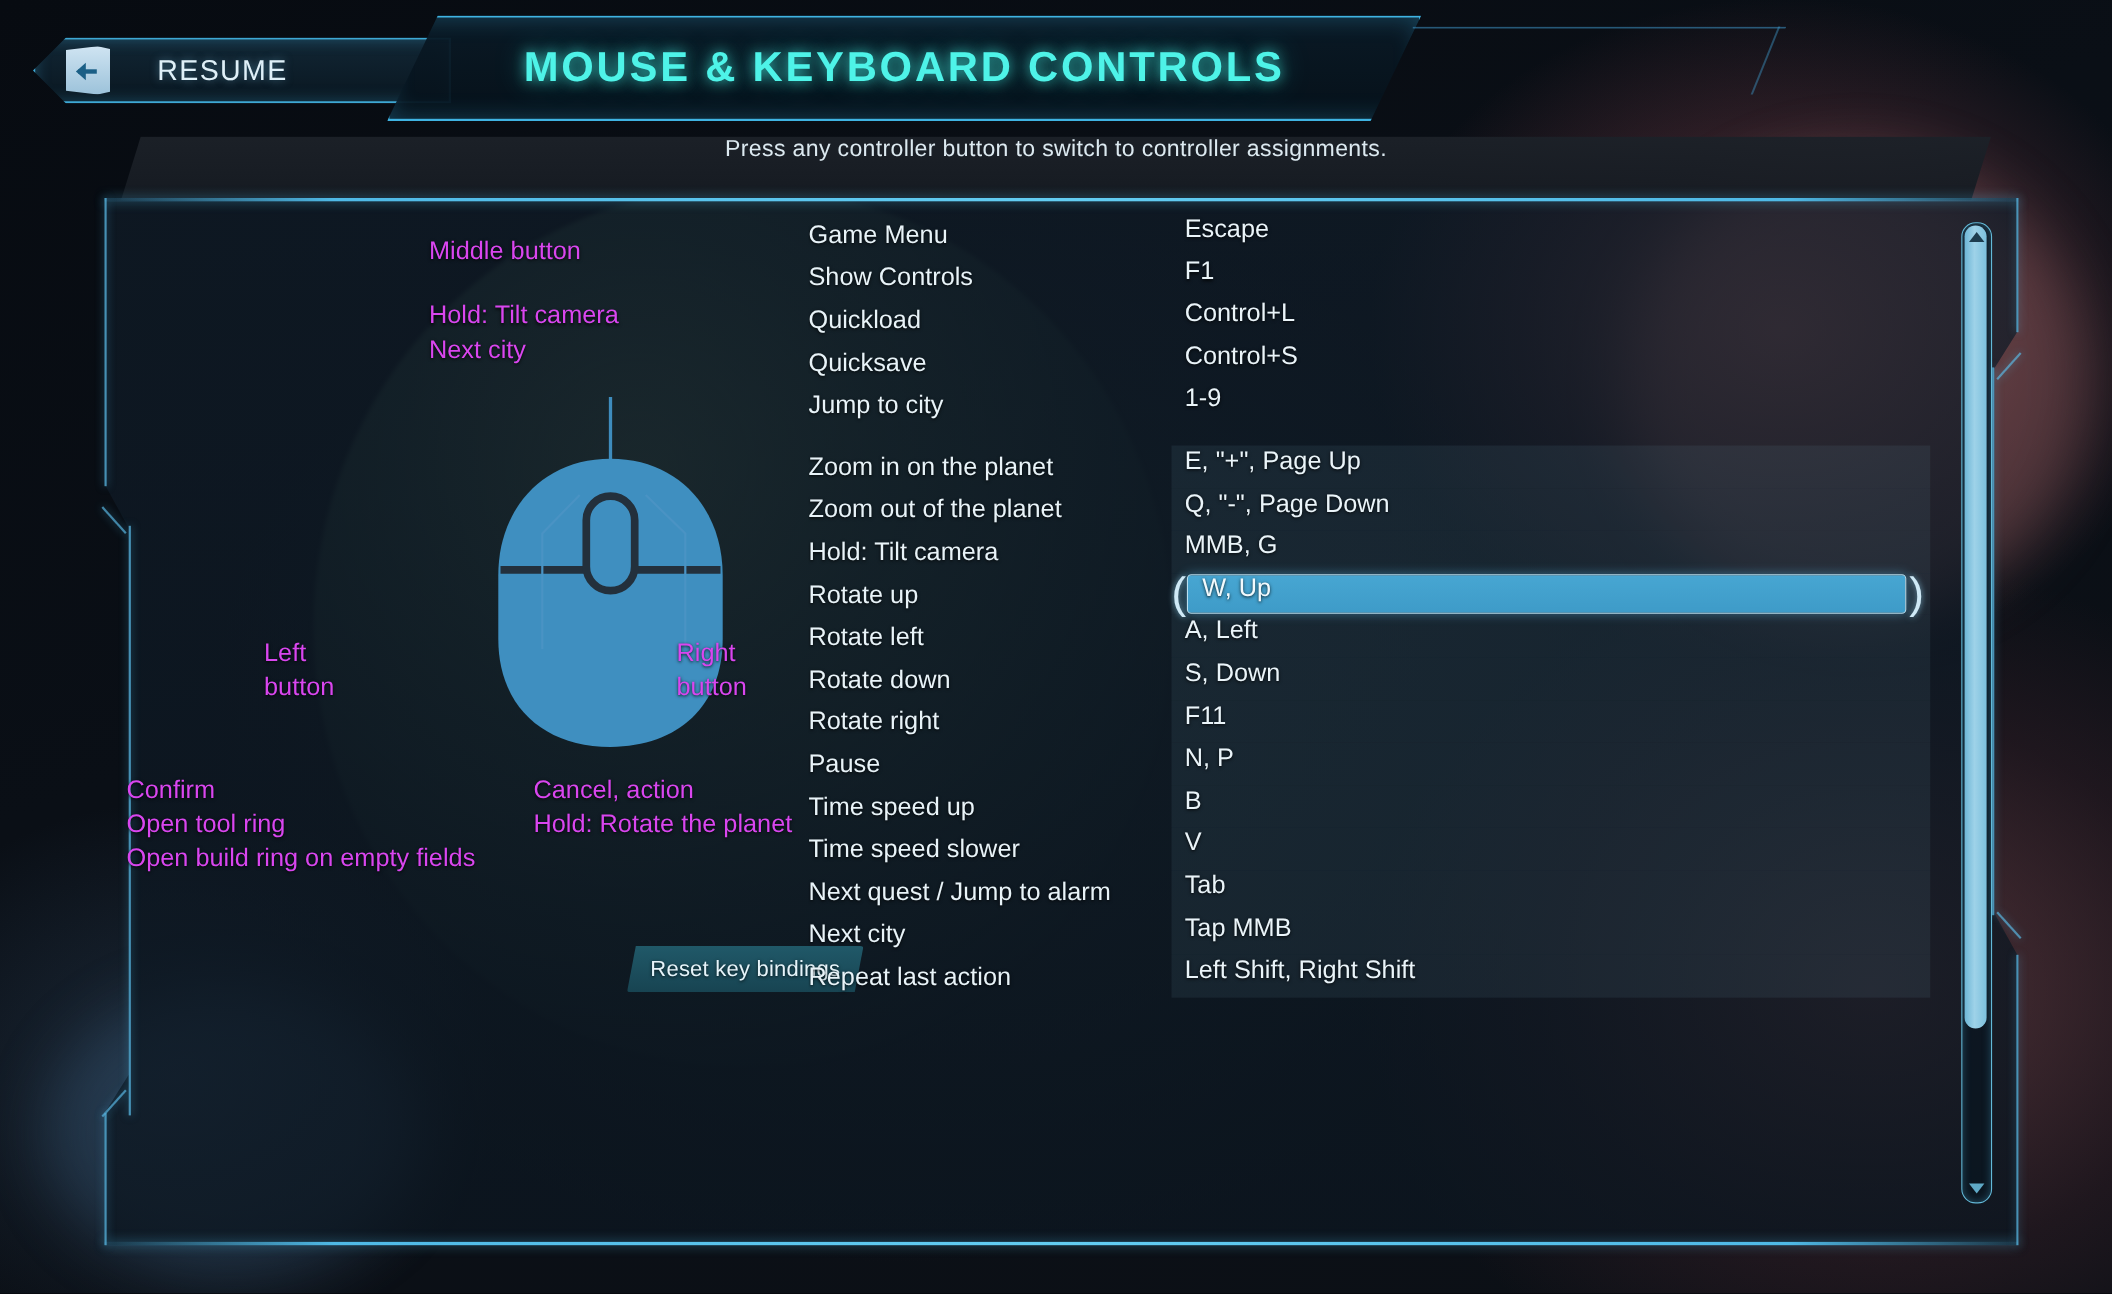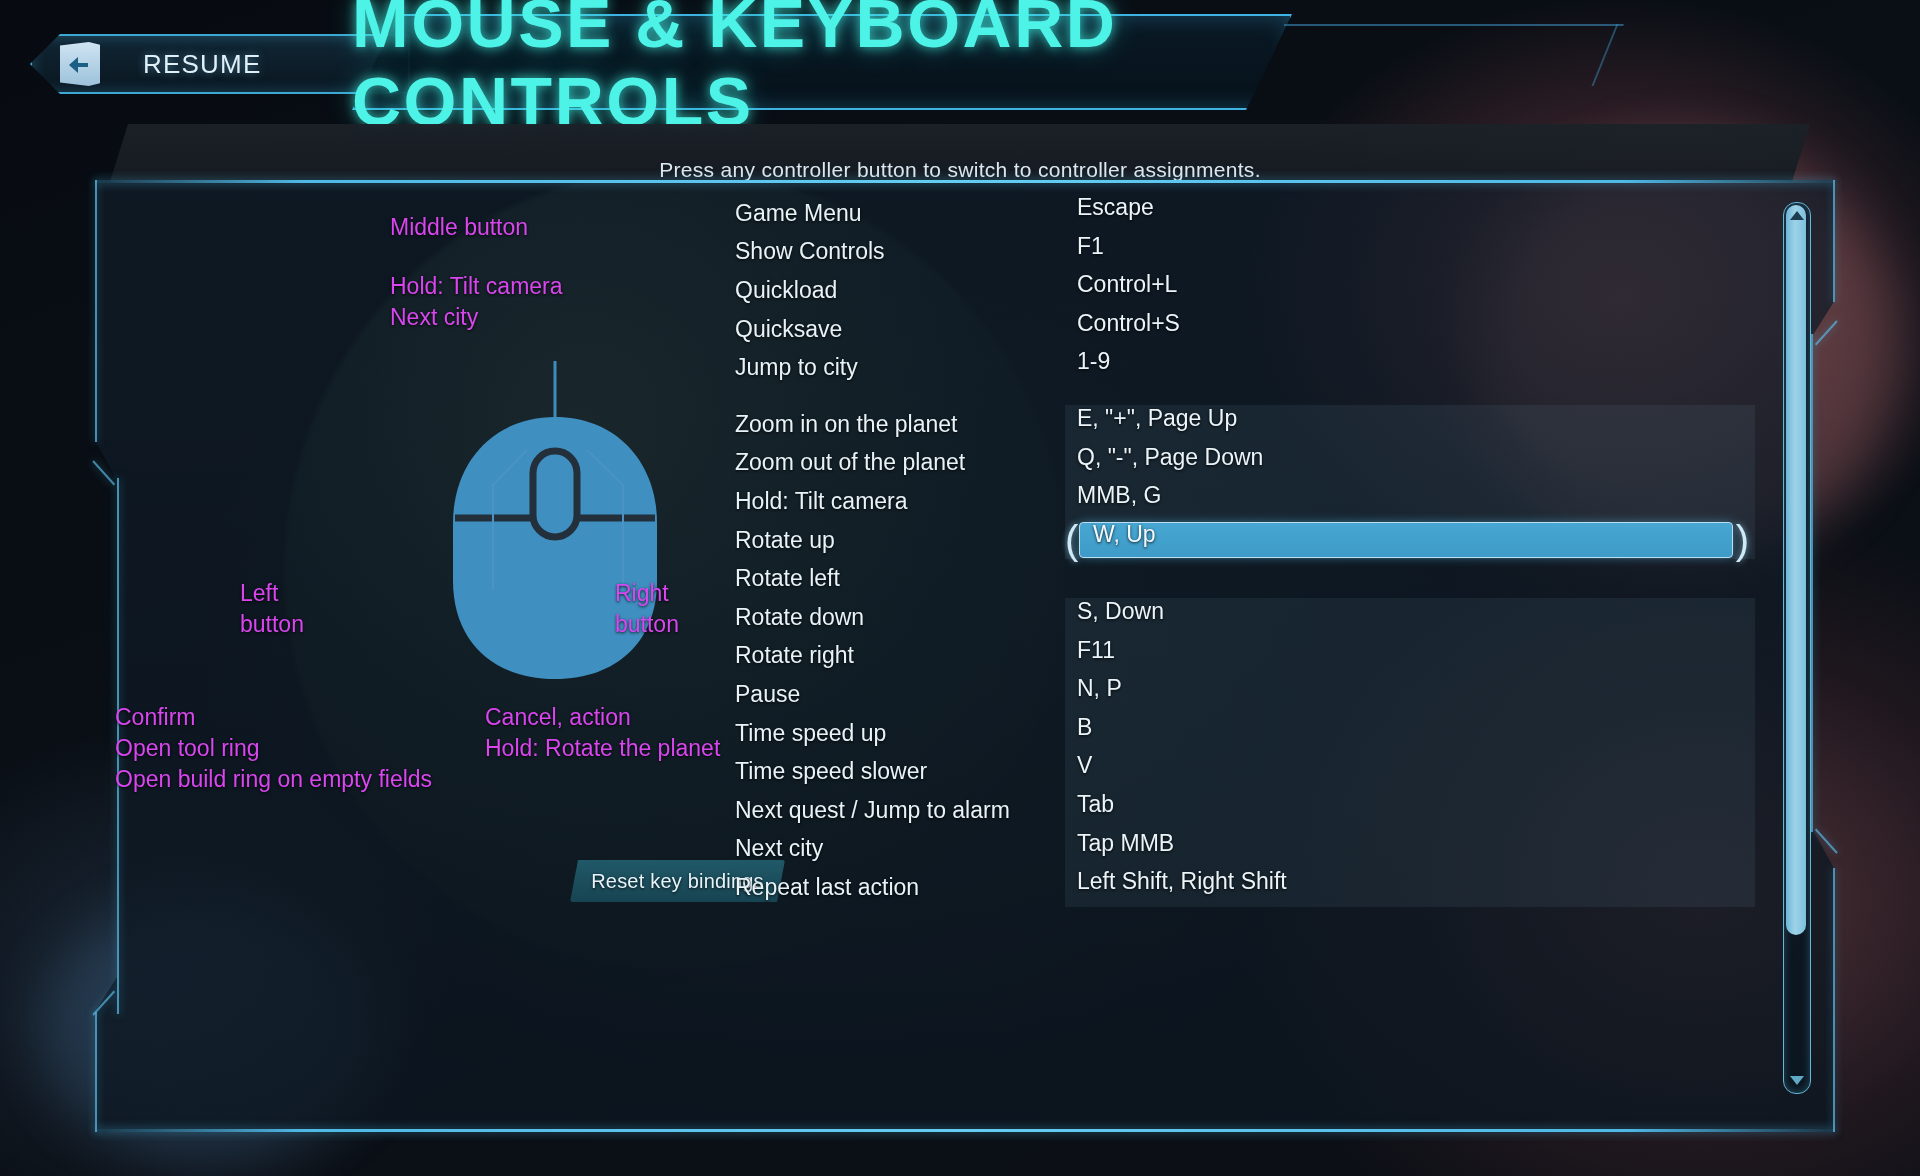--- a/index.html
+++ b/index.html
@@ -62,40 +62,40 @@
   .title-wrap{position:absolute;left:352px;top:14px;width:940px;height:96px;}
   .title-shape{
     position:absolute;inset:0;
     background:linear-gradient(180deg,rgba(10,26,38,.95),rgba(6,17,26,.95));
     border:2px solid #3fb3e2;
     clip-path:polygon(46px 0,100% 0,calc(100% - 46px) 100%,0 100%);
     box-shadow:0 0 22px rgba(60,175,225,.30) inset, 0 0 10px rgba(60,175,225,.25);
   }
   .title-text{
     position:absolute;inset:0;display:flex;align-items:center;justify-content:center;
-    font-size:68px;font-weight:bold;letter-spacing:2.5px;color:#4ef3e8;
+    font-size:38px;font-weight:bold;letter-spacing:2.5px;color:#4ef3e8;
     text-shadow:0 0 12px rgba(70,245,230,.75),0 0 28px rgba(40,200,200,.45);
   }
   .title-tail{
     position:absolute;left:1284px;top:24px;width:340px;height:60px;
     border-top:2px solid rgba(62,150,200,.55);
     clip-path:polygon(0 0,100% 0,calc(100% - 30px) 100%,0 100%);
   }
   .title-tail2{
     position:absolute;left:1284px;top:24px;width:320px;height:62px;
     border-right:2px solid rgba(62,150,200,.45);
     transform:skewX(-22deg);
   }
 
   
   #hintbar{
     position:absolute;left:110px;top:124px;width:1700px;height:58px;
     background:linear-gradient(180deg,rgba(28,33,40,.96),rgba(22,27,34,.96));
     clip-path:polygon(18px 0,100% 0,calc(100% - 18px) 100%,0 100%);
-    display:flex;align-items:flex-end;justify-content:center;
+    display:flex;align-items:flex-start;justify-content:center;
   }
   #hintbar .hint-text{font-size:21px;color:#dce9f0;letter-spacing:.3px;}
 
   #panel{
     position:absolute;left:95px;top:180px;width:1740px;height:952px;
   }
   #panel .panel-bg{
     position:absolute;inset:0;
     background:linear-gradient(180deg,rgba(16,28,40,.72),rgba(12,22,32,.80));
     clip-path:polygon(
@@ -362,20 +362,23 @@
         <div class="act">Rotate up</div>
         <div class="key">
           <div class="pill"></div>
           <div class="brk l">(</div>
           <div class="brk r">)</div>
           <span class="kt">W, Up</span>
         </div>
       </div>
       <div class="row shaded">
         <div class="act">Rotate left</div>
+        <div class="key">
+          <span class="kt">A, Left</span>
+        </div>
       </div>
       <div class="row shaded">
         <div class="act">Rotate down</div>
         <div class="key">
           <span class="kt">S, Down</span>
         </div>
       </div>
       <div class="row shaded">
         <div class="act">Rotate right</div>
         <div class="key">

